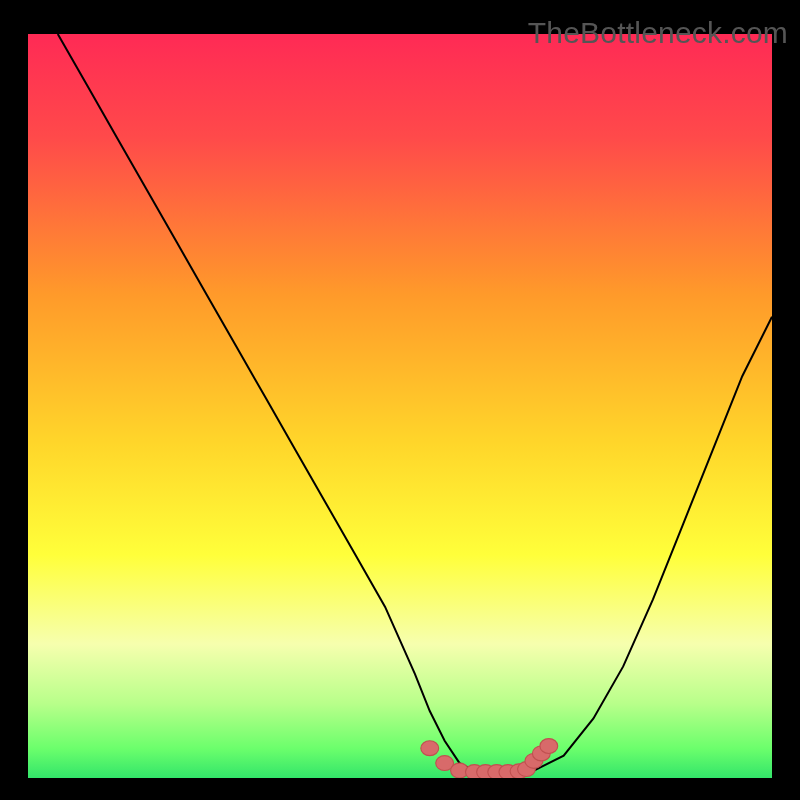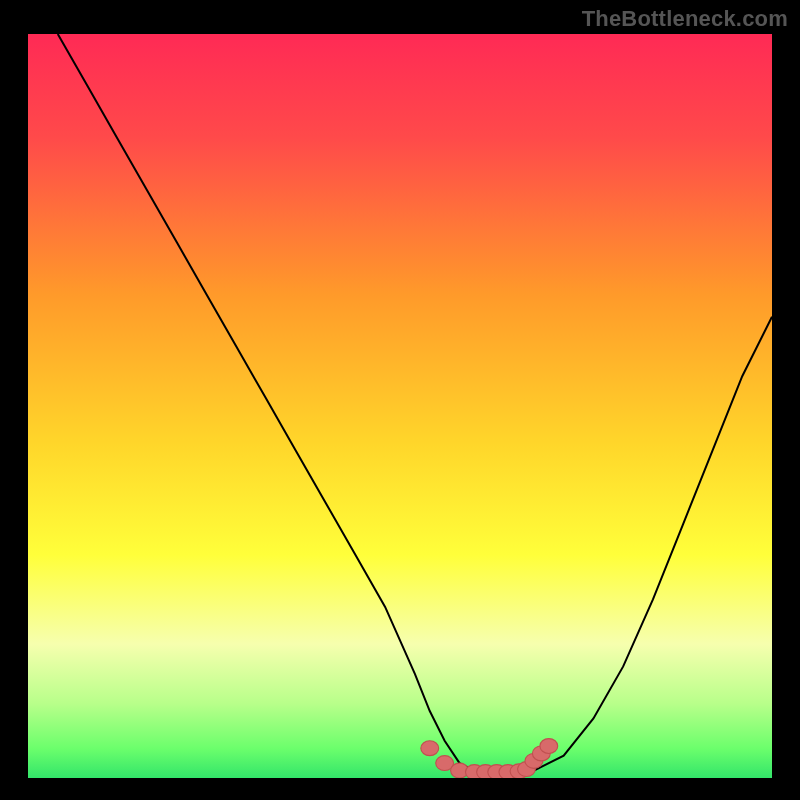--- a/index.html
+++ b/index.html
@@ -12,25 +12,25 @@
     font-family: Arial, Helvetica, sans-serif;
   }
   .outer {
     width: 800px;
     height: 800px;
     background: #000;
     position: relative;
   }
   .watermark {
     position: absolute;
-    top: 6px;
+    top: 16px;
     right: 12px;
     color: #555;
-    font-size: 22px;
-    font-weight: 700;
+    font-size: 30px;
+    font-weight: 400;
     letter-spacing: 0.2px;
     z-index: 10;
   }
   .plot-area {
     position: absolute;
     left: 28px;
     top: 34px;
     width: 744px;
     height: 744px;
   }

